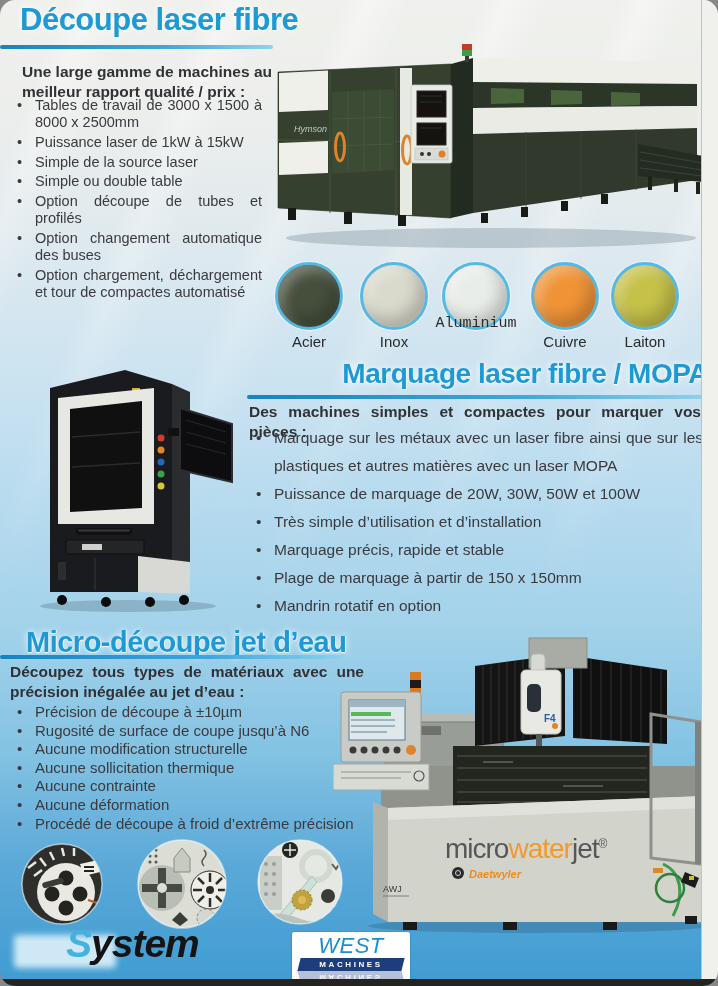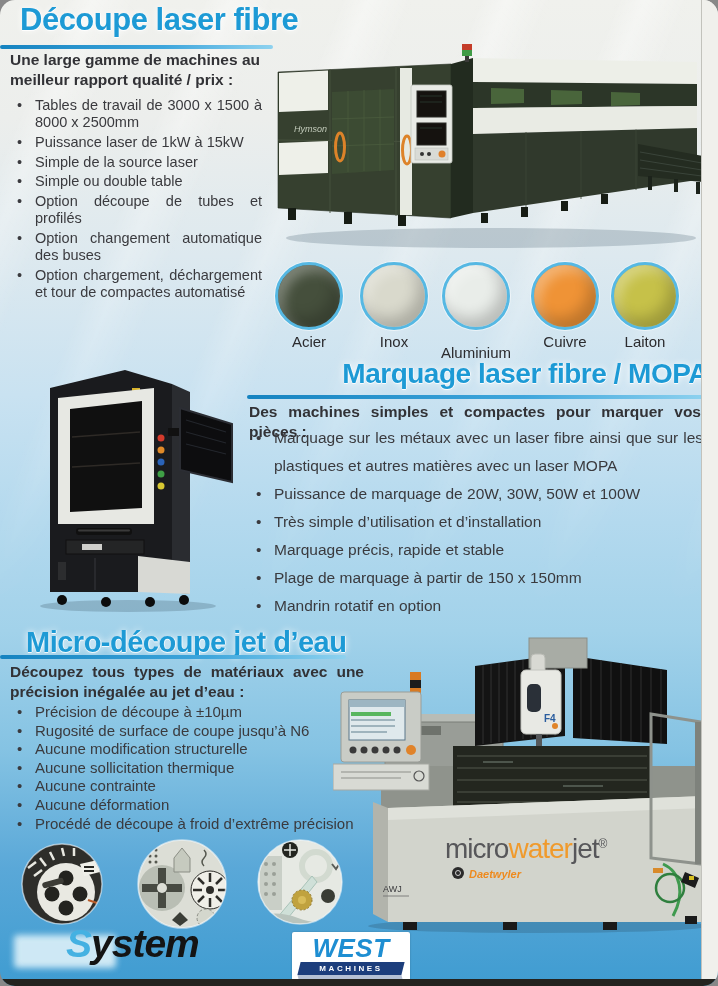--- a/index.html
+++ b/index.html
@@ -44,39 +44,39 @@
   .mat-circle{
     width:62px;height:62px;border-radius:50%;border:3px solid #56b8e3;
     box-shadow:inset -7px -9px 14px rgba(0,0,0,.20), inset 6px 7px 12px rgba(255,255,255,.30), 0 0 0 1px rgba(255,255,255,.55);
   }
   .mat-label{font-size:15px;color:#2b2b2e;text-align:center;width:96px;}
   
   .sys-blur{width:102px;height:33px;background:#d6edf7;border-radius:4px;filter:blur(3px);opacity:.95;}
   .sys-text{font-size:39px;font-style:italic;font-weight:600;letter-spacing:-1px;color:#141414;white-space:nowrap;}
   .sys-text .s0{color:#44b1e2;}
   .west-box{width:118px;height:50px;background:#fff;border-radius:2px;text-align:center;box-shadow:0 0 2px rgba(0,0,0,.25);}
-  .west-name{font-size:26px;font-weight:700;font-style:italic;color:#1e8ed2;letter-spacing:.5px;line-height:1;padding-top:3px;}
+  .west-name{font-size:22px;font-weight:400;font-style:italic;color:#1e8ed2;letter-spacing:.5px;line-height:1;padding-top:3px;}
   .west-banner{width:104px;height:13px;margin:1px auto 0;background:#1d3e7c;transform:skewX(-14deg);}
   .west-banner span{display:block;transform:skewX(14deg);color:#fff;font-size:8px;font-weight:bold;letter-spacing:2.6px;line-height:13px;}
   .west-reflect{width:104px;height:12px;margin:0 auto;transform:scaleY(-1);opacity:.32;filter:blur(.4px);}
   .west-reflect .wb{width:104px;height:12px;background:#1d3e7c;transform:skewX(-14deg);}
   .west-reflect span{display:block;transform:skewX(14deg);color:#dfe6f2;font-size:8px;font-weight:bold;letter-spacing:2.6px;line-height:12px;}
   
   .right-margin{left:701px;top:0;width:17px;height:979px;background:#f0f0ec;border-left:1px solid #c2c2bc;}
   .bottom-strip{left:0;top:979px;width:718px;height:7px;background:#24231f;}
 </style>
 </head>
 <body>
 
 <div class="page">
 
   <h1 class="abs h-blue" style="left:20px;top:4px;font-size:31px;margin:0;">Découpe laser fibre</h1>
   <div class="abs rule" style="left:0;top:45px;width:273px;"></div>
 
-  <p class="abs intro" style="left:10px;top:50px;width:250px;font-size:15.5px;margin:0;">Une large gamme de machines au meilleur rapport qualité / prix :</p>
+  <p class="abs intro" style="left:10px;top:50px;width:250px;font-size:15.5px;margin:12px;">Une large gamme de machines au meilleur rapport qualité / prix :</p>
 
   <ul class="abs bul b1" style="left:8px;top:97px;width:254px;">
     <li>Tables de travail de 3000 x 1500 à 8000 x 2500mm</li>
     <li>Puissance laser de 1kW à 15kW</li>
     <li>Simple de la source laser</li>
     <li>Simple ou double table</li>
     <li>Option découpe de tubes et profilés</li>
     <li>Option changement automatique des buses</li>
     <li>Option chargement, déchargement et tour de compactes automatisé</li>
   </ul>
@@ -153,21 +153,21 @@
       <div class="mat-circle" style="background-color: rgb(233, 237, 233);"></div>
     </div>
   <div class="abs" style="left:531px;top:262px;">
       <div class="mat-circle" style="background-color: rgb(239, 147, 54);"></div>
     </div>
   <div class="abs" style="left:611px;top:262px;">
       <div class="mat-circle" style="background-color: rgb(198, 193, 73);"></div>
     </div>
   <div class="abs mat-label" style="left:261px;top:333px;">Acier</div>
   <div class="abs mat-label" style="left:346px;top:333px;">Inox</div>
-  <div class="abs mat-label" style="left:428px;top:344px;">Aluminium</div>
+  <div class="abs mat-label" style="left:428px;top:315px;font-family:Liberation Mono, monospace;">Aluminium</div>
   <div class="abs mat-label" style="left:517px;top:333px;">Cuivre</div>
   <div class="abs mat-label" style="left:597px;top:333px;">Laiton</div>
 
   <h2 class="abs h-blue" style="left:320px;top:360px;width:388px;font-size:28px;margin:0;text-align:right;">Marquage laser fibre / MOPA</h2>
   <div class="abs rule" style="left:247px;top:395px;width:460px;height:3.5px;"></div>
 
   <p class="abs intro" style="left:249px;top:402px;width:452px;font-size:15.5px;margin:0;">Des machines simples et compactes pour marquer vos pièces :</p>
 
   <ul class="abs bul b2" style="left:247px;top:424px;width:456px;">
     <li>Marquage sur les métaux avec un laser fibre ainsi que sur les plastiques et autres matières avec un laser MOPA</li>

